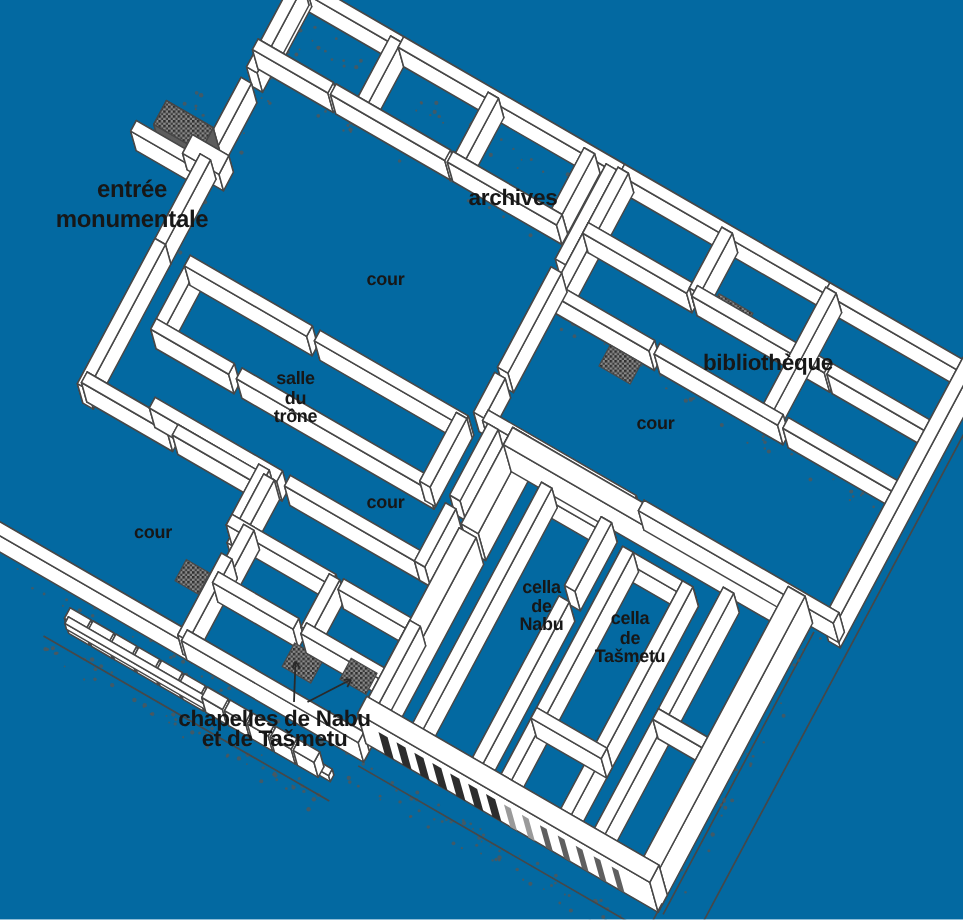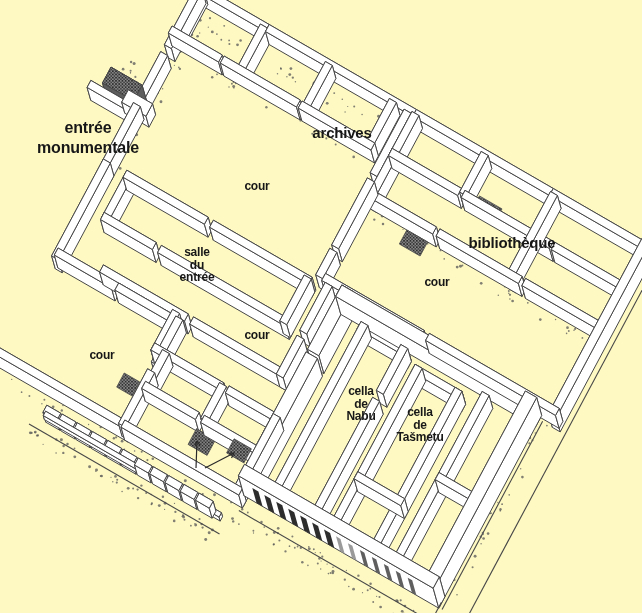--- a/index.html
+++ b/index.html
@@ -1,16 +1,16 @@
 <!DOCTYPE html>
 <html><head>
 <meta charset="utf-8">
 <style>
   html,body{margin:0;padding:0;background:#ffffff;}
-  #stage{position:relative;width:642px;height:613px;background:#fef9c3;overflow:hidden;
+  #stage{position:relative;width:642px;height:613px;background:#0369a1;overflow:hidden;
          font-family:"Liberation Sans",sans-serif;}
   #drawing{position:absolute;left:0;top:0;}
   .plan-label{position:absolute;transform:translate(-50%,-50%);
     font-family:"Liberation Sans",sans-serif;font-weight:700;color:#171717;
     text-align:center;white-space:pre-line;font-size:12px;line-height:12.5px;
     letter-spacing:-0.2px;pointer-events:none;}
   .label--entree{font-size:16px;line-height:19.5px;}
   .label--chapelles{font-size:15px;line-height:13px;}
   .label--archives,.label--bibliotheque{font-size:15px;margin-left:32px;}
 </style>
@@ -902,22 +902,24 @@
   </svg>
 
   <div class="plan-label label--entree" style="left: 88px; top: 137px;">entrée
 monumentale</div>
   <div class="plan-label label--archives" style="left: 310px; top: 133px;">archives</div>
   <div class="plan-label" style="left: 257px; top: 186px;">cour</div>
   <div class="plan-label label--bibliotheque" style="left: 480px; top: 243px;">bibliothèque</div>
   <div class="plan-label" style="left: 437px; top: 282px;">cour</div>
   <div class="plan-label" style="left: 197px; top: 265px;">salle
 du
-entrée</div>
+trône</div>
   <div class="plan-label" style="left: 257px; top: 335px;">cour</div>
   <div class="plan-label" style="left: 102px; top: 355px;">cour</div>
   <div class="plan-label" style="left: 361px; top: 404px;">cella
 de
 Nabu</div>
   <div class="plan-label" style="left: 420px; top: 425px;">cella
 de
 Tašmetu</div>
+  <div class="plan-label label--chapelles" style="left: 183px; top: 486px;">chapelles de Nabu
+et de Tašmetu</div>
 </div>
 
 </body></html>

